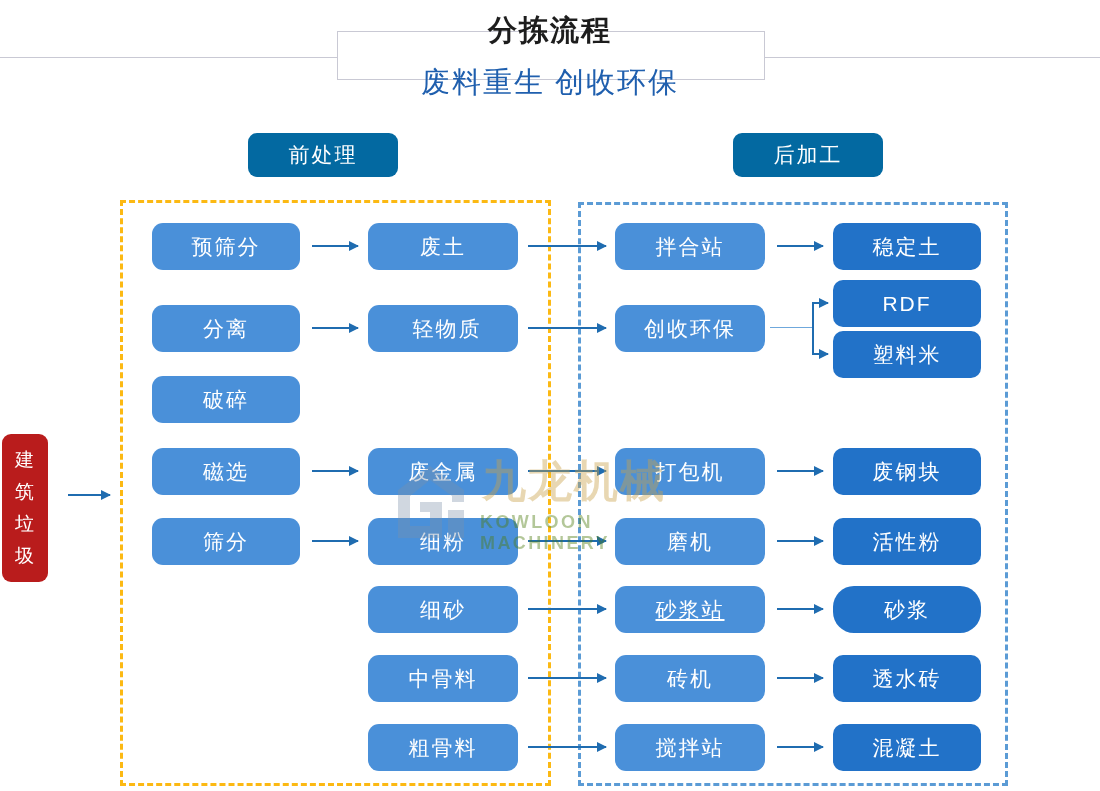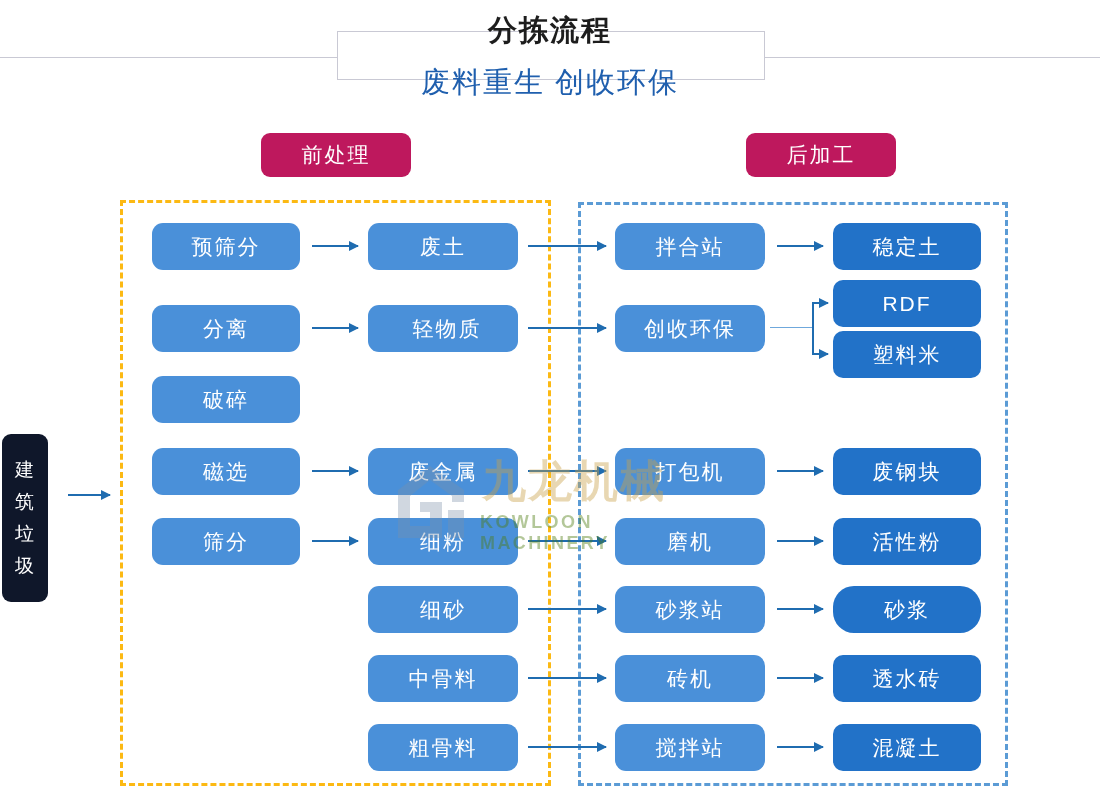--- a/index.html
+++ b/index.html
@@ -37,43 +37,43 @@
     font-size: 29px; color: #1f5fae;
     letter-spacing: 2px;
     line-height: 40px;
   }
 
   
   .sect-pill {
     position: absolute;
     height: 44px;
     border-radius: 9px;
-    background: #be185d;
+    background: #0369a1;
     color: #ffffff;
     font-size: 21px;
     letter-spacing: 2px;
-    display: flex; align-items: center; justify-content: center; margin-left: 13px;
+    display: flex; align-items: center; justify-content: center;
   }
   #sect-pre  { left: 248px; top: 133px; width: 150px; }
   #sect-post { left: 733px; top: 133px; width: 150px; }
 
   
   .region {
     position: absolute;
     border-style: dashed;
     border-width: 3px;
   }
   #region-pre  { left: 120px; top: 200px; width: 431px; height: 586px; border-color: #fcb913; }
   #region-post { left: 578px; top: 202px; width: 430px; height: 584px; border-color: #5b9bd5; }
 
   
   #input-box {
     position: absolute; left: 2px; top: 434px;
-    width: 46px; height: 168px;
-    background: #0f172a;
+    width: 46px; height: 148px;
+    background: #b91c1c;
     border-radius: 9px;
     color: #ffffff;
     font-size: 19px;
     line-height: 32px;
     letter-spacing: 1px;
     display: flex; align-items: center; justify-content: center;
     text-align: center;
   }
   #input-box span { display: block; width: 22px; }
 
@@ -159,21 +159,21 @@
   <div class="node mid col-b" style="top:448px;">废金属</div>
   <div class="node mid col-b" style="top:518px;">细粉</div>
   <div class="node mid col-b" style="top:586px;">细砂</div>
   <div class="node mid col-b" style="top:655px;">中骨料</div>
   <div class="node mid col-b" style="top:724px;">粗骨料</div>
 
   <div class="node mid col-c" style="top:223px;">拌合站</div>
   <div class="node mid col-c" style="top:305px;">创收环保</div>
   <div class="node mid col-c" style="top:448px;">打包机</div>
   <div class="node mid col-c" style="top:518px;">磨机</div>
-  <div class="node mid col-c" style="top:586px;">砂浆站</div>
+  <div class="node mid col-c" style="top:586px;text-decoration:underline;">砂浆站</div>
   <div class="node mid col-c" style="top:655px;">砖机</div>
   <div class="node mid col-c" style="top:724px;">搅拌站</div>
 
   <div class="node dark col-d" style="top:223px;">稳定土</div>
   <div class="node dark col-d" style="top:280px;">RDF</div>
   <div class="node dark col-d" style="top:331px;text-align:right;">塑料米</div>
   <div class="node dark col-d" style="top:448px;">废钢块</div>
   <div class="node dark col-d" style="top:518px;">活性粉</div>
   <div class="node dark col-d" style="top:586px;border-radius:21px;">砂浆</div>
   <div class="node dark col-d" style="top:655px;">透水砖</div>

